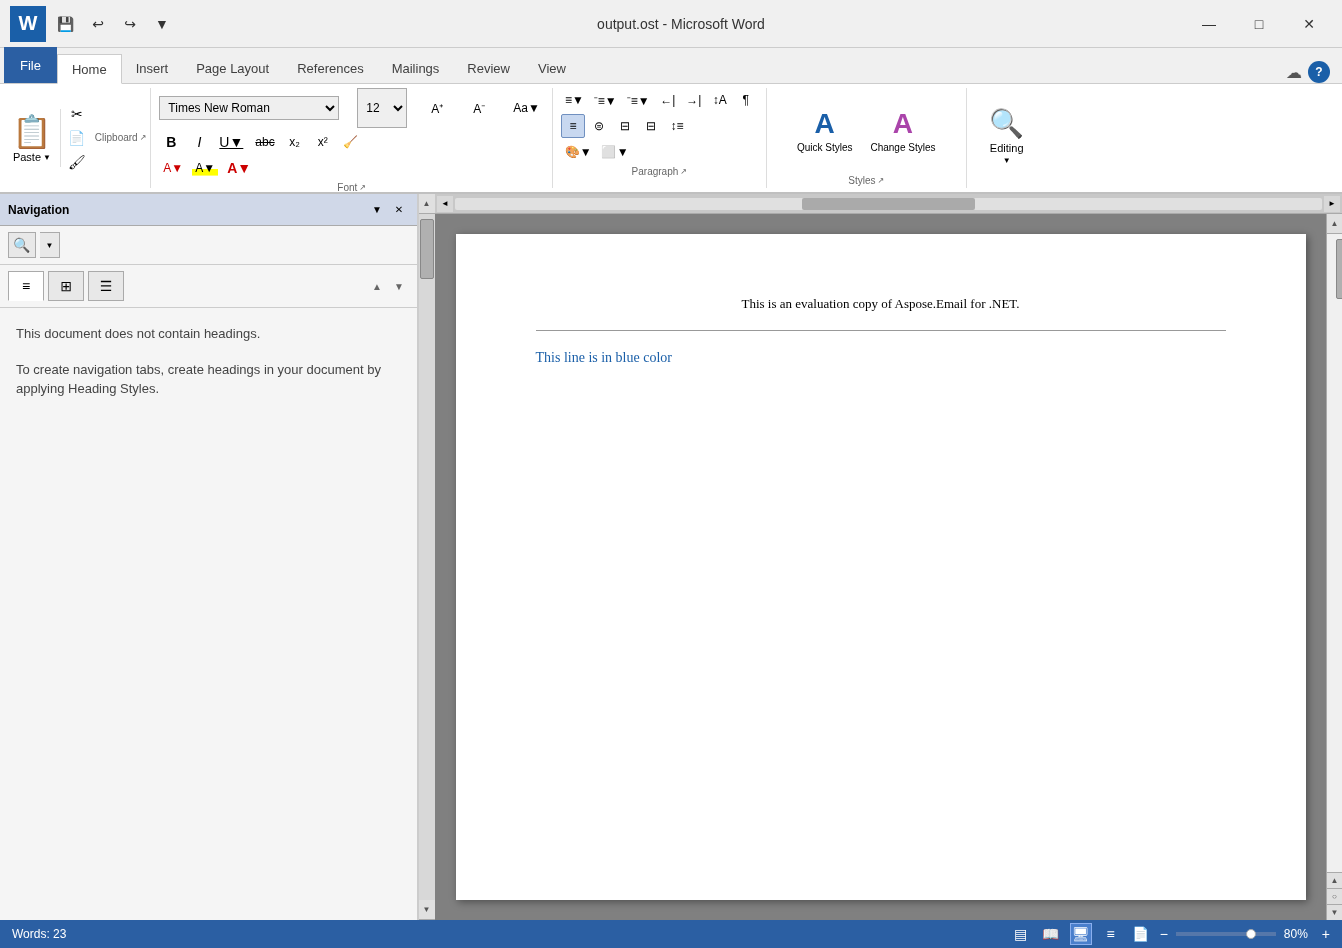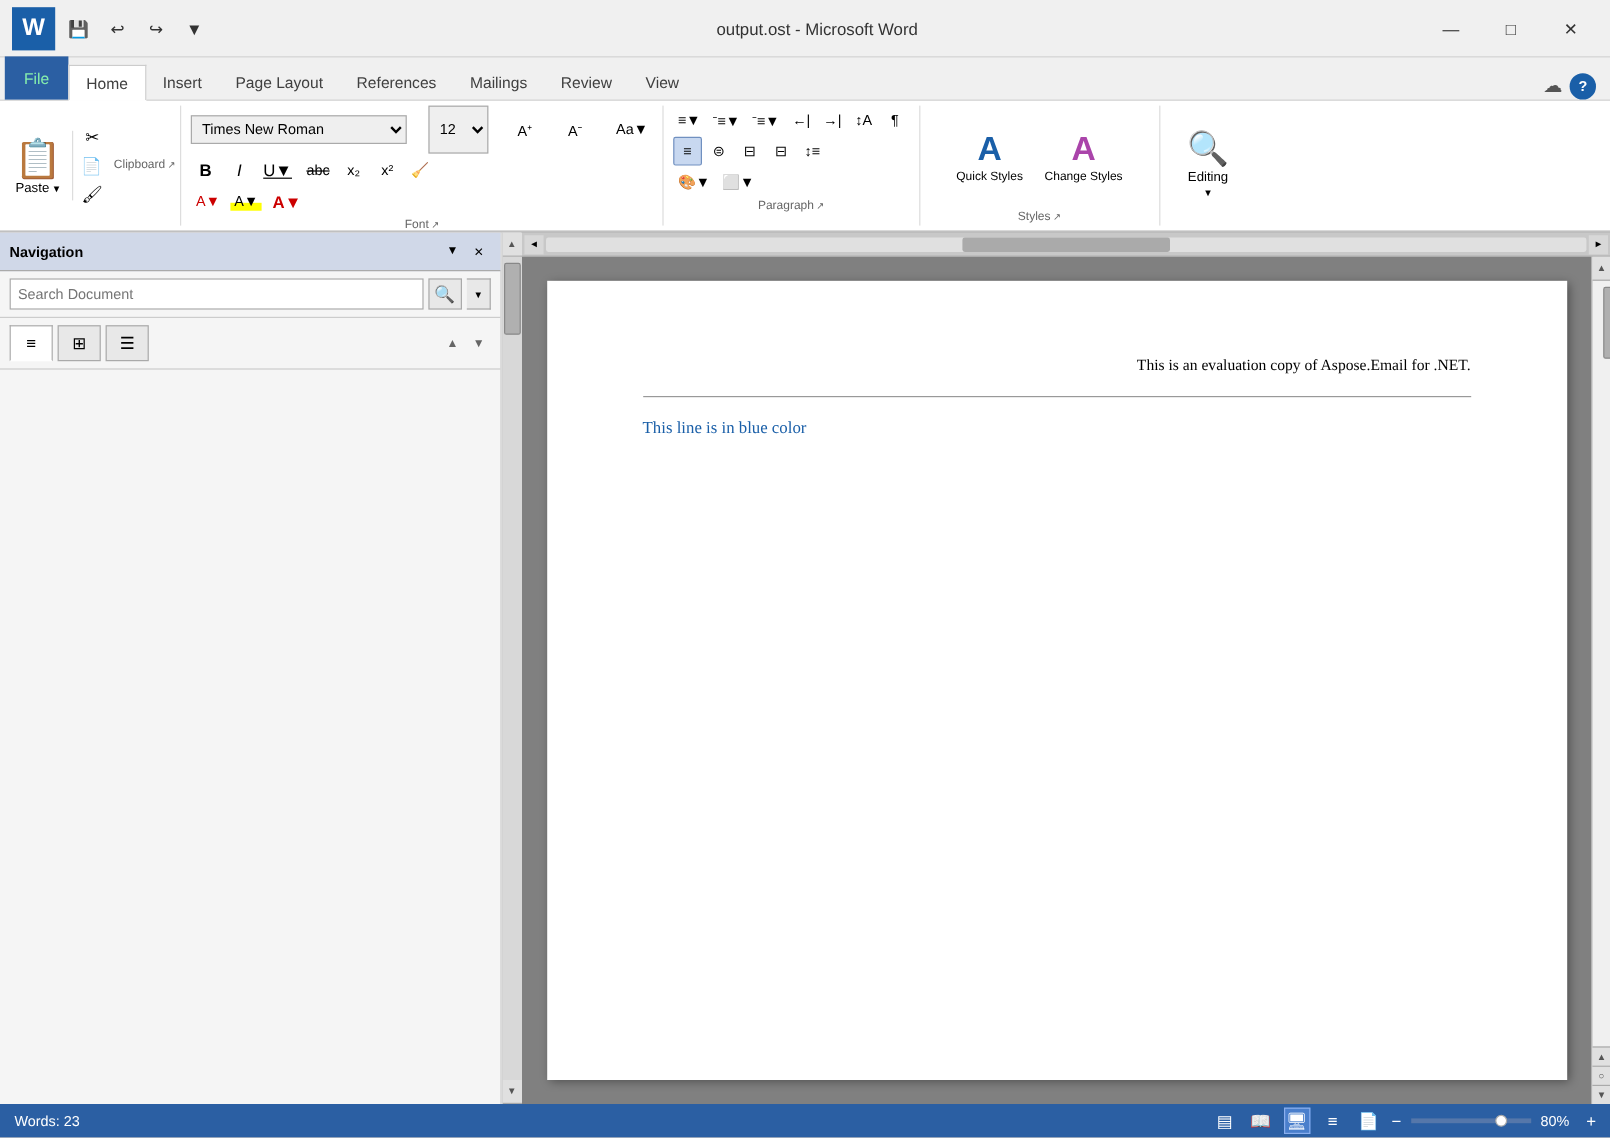--- a/index.html
+++ b/index.html
@@ -55,21 +55,21 @@
       height: 30px;
     }
     .tab-btn.active {
       background: white;
       border: 1px solid #ccc;
       border-bottom: 1px solid white;
       margin-bottom: -1px;
     }
     .tab-btn.file {
       background: #2b5fa3;
-      color: #86efac;
+      color: #ffffff;
       border-radius: 0;
       height: 36px;
       margin-bottom: 0;
       border: none;
       padding: 4px 16px;
     }
 
     
     .ribbon {
       height: 110px;
@@ -298,21 +298,21 @@
       position: relative; display: flex; align-items: center;
     }
     .zoom-slider-thumb {
       position: absolute; left: 70px;
       width: 10px; height: 10px; background: white;
       border-radius: 50%; border: 1px solid #aaa;
     }
     .zoom-level { color: white; font-size: 12px; min-width: 30px; }
 
     
-    .doc-eval-text { text-align: right; margin-bottom: 16px; font-size: 13px; }
+    .doc-eval-text { text-align: center; margin-bottom: 16px; font-size: 13px; }
     .doc-link { text-align: center; margin-bottom: 20px; }
     .doc-link a { color: #1a5fa8; text-decoration: underline; font-size: 14px; }
     .doc-hr { border: none; border-top: 1px solid #999; margin: 16px 0; }
     .doc-bold-line { font-weight: bold; margin-bottom: 12px; font-size: 14px; }
     .doc-blue-line { color: #1a5fa8; font-size: 14px; }
   </style>
 </head>
 <body>
 
 <div class="title-bar">
@@ -463,41 +463,44 @@
   <div style="display:flex;flex-direction:row;width:435px;border-right:1px solid #aaa;">
     <div class="nav-pane" style="width:419px;">
       <div class="nav-header">
         <span class="nav-title">Navigation</span>
         <div class="nav-controls">
           <button class="nav-ctrl-btn">▼</button>
           <button class="nav-ctrl-btn">✕</button>
         </div>
       </div>
       <div class="nav-search">
-        <input class="search-input" type="text" placeholder="Search Document" style="">
         <div class="search-btn">
           <span style="font-size:14px;color:#555;">🔍</span>
         </div>
         <div class="search-dropdown">▼</div>
       </div>
       <div class="nav-tabs">
         <button class="nav-tab-btn active">
           <span style="font-size:14px;">≡</span>
         </button>
         <button class="nav-tab-btn">
           <span style="font-size:14px;">⊞</span>
         </button>
         <button class="nav-tab-btn">
           <span style="font-size:14px;">☰</span>
         </button>
         <div class="nav-tab-arrows">
           <button class="nav-arrow">▲</button>
           <button class="nav-arrow">▼</button>
         </div>
       </div>
+      <div class="nav-content">
+        <p style="margin-bottom:16px;">This document does not contain headings.</p>
+        <p>To create navigation tabs, create headings in your document by applying Heading Styles.</p>
+      </div>
     </div>
 
     <div style="width:16px;background:#f0f0f0;border-left:1px solid #ccc;display:flex;flex-direction:column;align-items:center;">
       <button class="sb-btn">▲</button>
       <div class="sb-thumb-area" style="width:16px;flex:1;background:#d8d8d8;">
         <div class="sb-thumb"></div>
       </div>
       <button class="sb-btn">▼</button>
     </div>
   </div>

